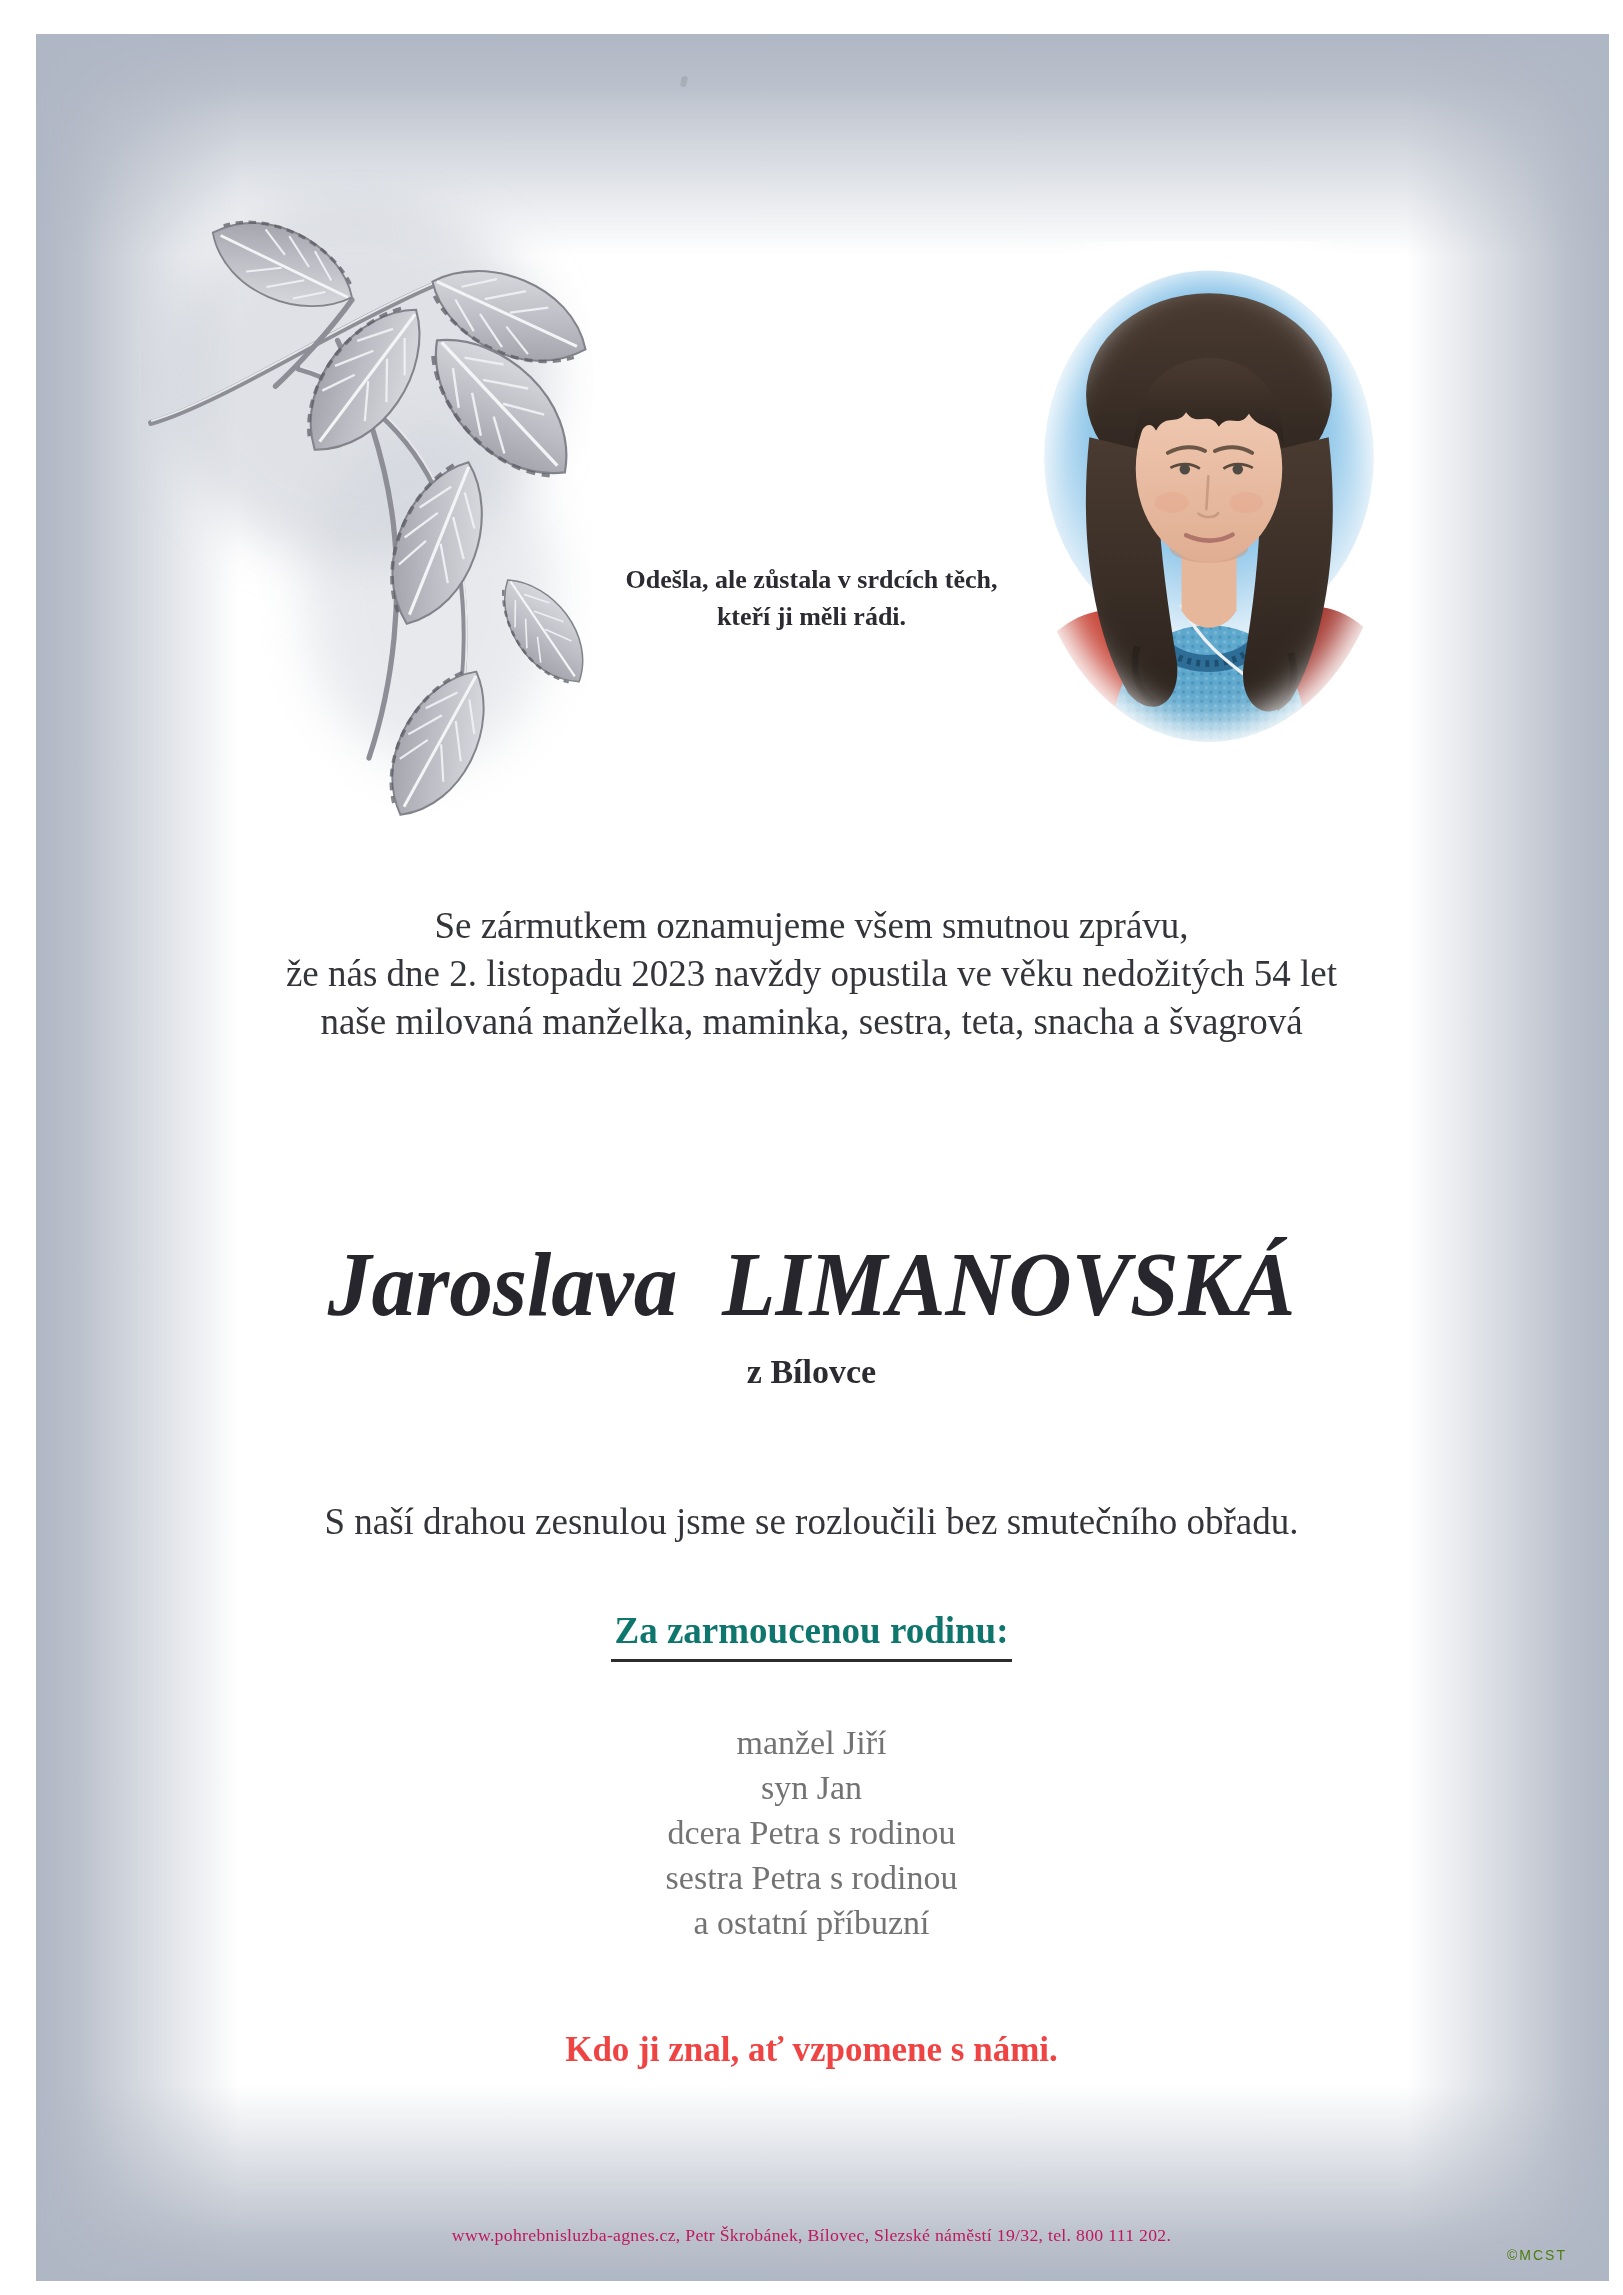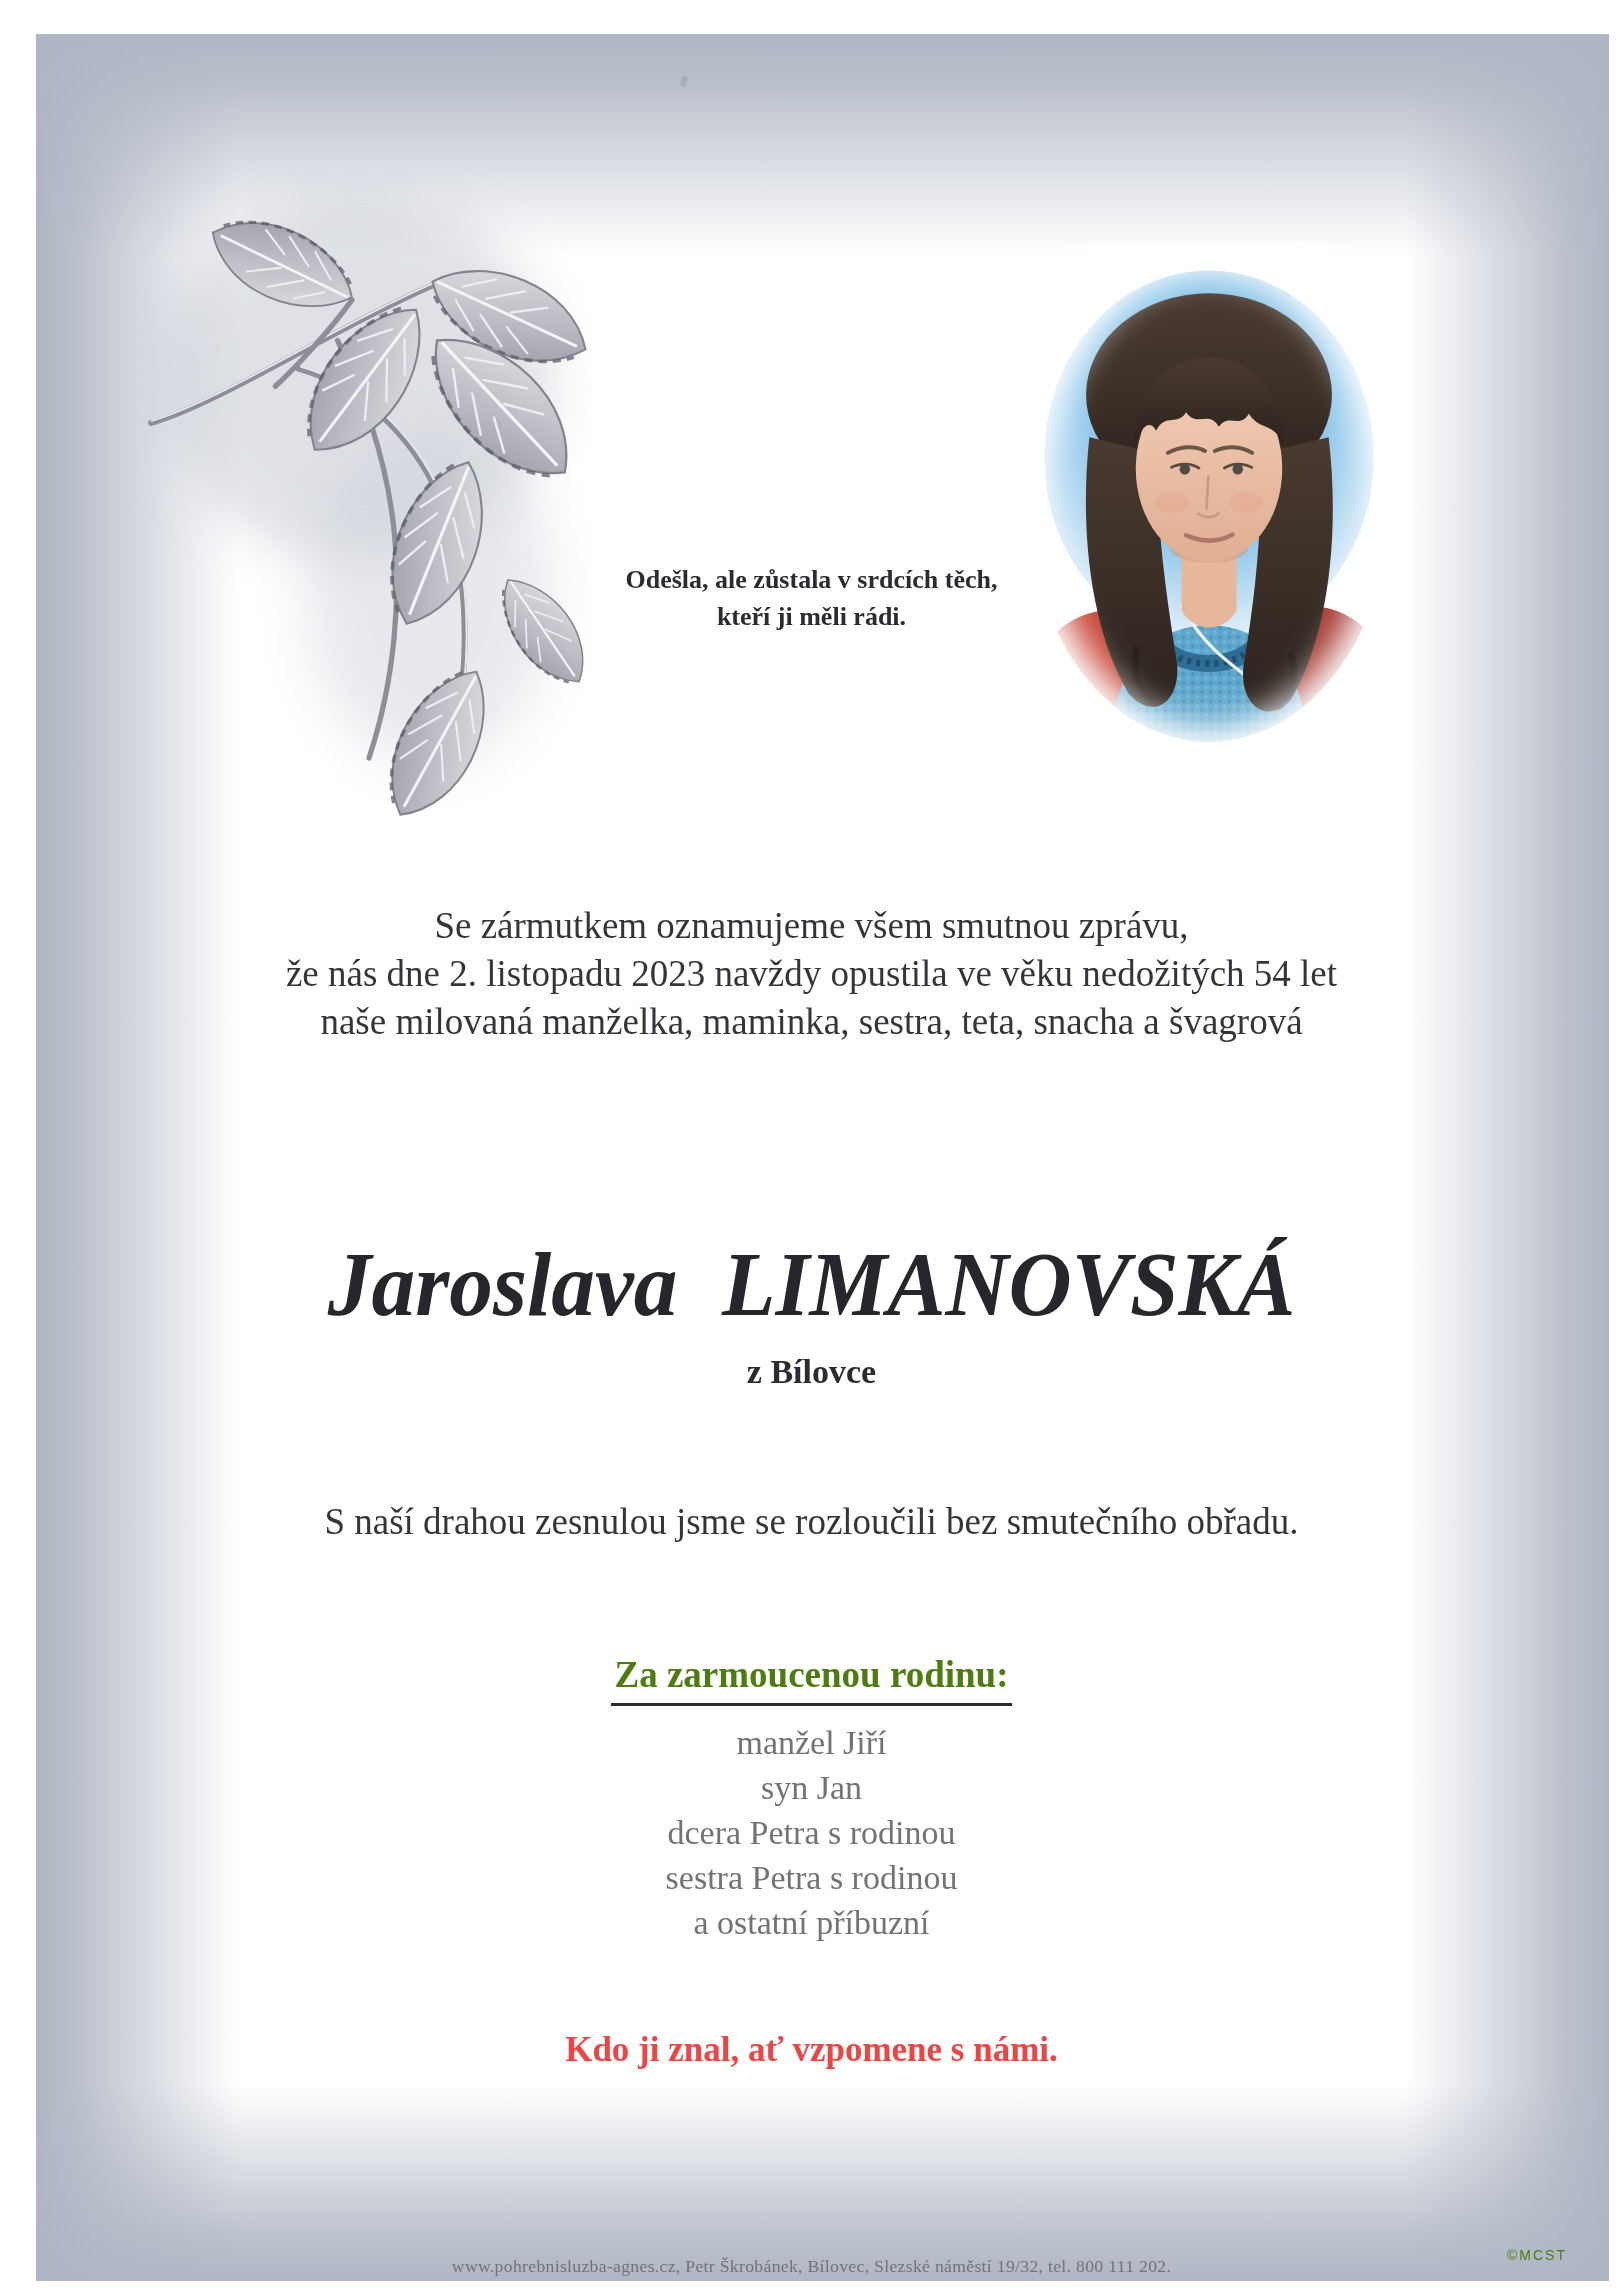--- a/index.html
+++ b/index.html
@@ -34,25 +34,25 @@
   .announcement{top:902px;font-size:37px;font-weight:normal;line-height:48px;color:#34343b;}
   .salutation{top:1132px;font-size:34px;color:#34343b;}
   .name-row{
     position:absolute;left:0;top:1232px;width:100%;
     display:flex;justify-content:center;gap:47px;
     transform:scaleX(.95);
     font-style:italic;font-weight:bold;font-size:92px;line-height:105px;color:#26262c;
   }
   .origin{top:1353px;font-size:34px;font-weight:bold;color:#2b2b31;}
   .farewell{top:1500px;font-size:37px;color:#34343b;}
-  .family-heading{top:1653px;font-size:37px;font-weight:bold;color:#4d7c0f;}
+  .family-heading{top:1609px;font-size:37px;font-weight:bold;color:#0f766e;}
   .family-heading span{display:inline-block;border-bottom:3.9px solid #2b2b31;padding:0 3.9px 6.5px 3.9px;}
   .family-list{top:1720px;font-size:34px;line-height:45px;color:#737373;}
   .closing{top:2030px;font-size:35px;font-weight:bold;color:#ef4444;}
-  .footer{top:2225px;font-size:17.7px;font-style:normal;color:#737373;letter-spacing:0.3px;margin-top:31px;}
+  .footer{top:2225px;font-size:17.7px;font-style:normal;color:#be185d;letter-spacing:0.3px;}
   .watermark{
     position:absolute;right:56px;top:2247px;
     font-family:"Liberation Sans", sans-serif;font-size:14px;letter-spacing:2px;color:#4d7c0f;
   }
 </style>
 </head>
 <body>
 
 <div class="stage">
 

